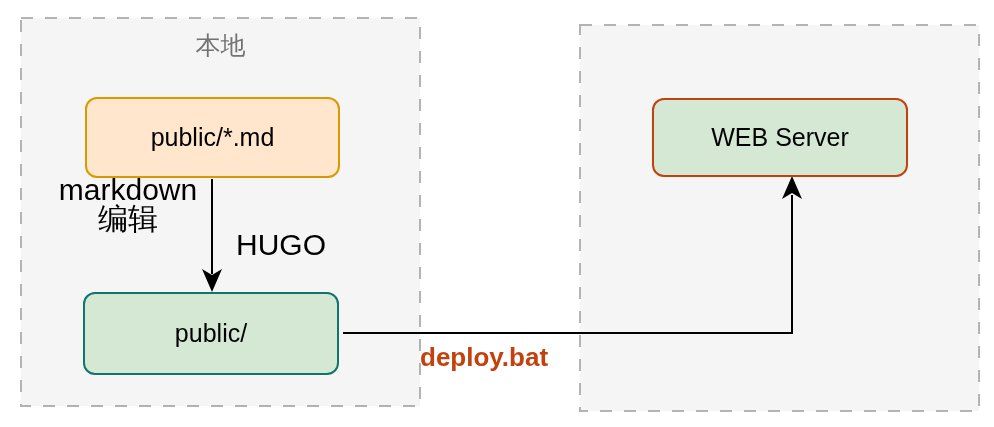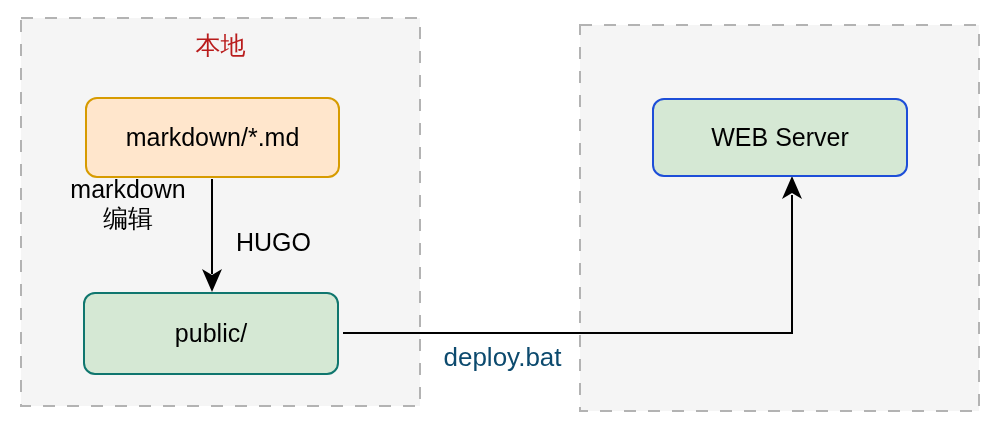--- a/index.html
+++ b/index.html
@@ -20,21 +20,21 @@
     position: absolute;
     left: 0;
     top: 0;
     width: 994px;
     height: 427px;
   }
   .container-title {
     position: absolute;
     text-align: center;
     font-size: 25px;
-    color: #b91c1c;
+    color: #737373;
     z-index: 1;
   }
   .title-local { left: 21px; top: 29px; width: 399px; }
   .title-server { left: 580px; top: 40px; width: 399px; }
 
   .node {
     position: absolute;
     box-sizing: border-box;
     display: flex;
     flex-direction: column;
@@ -52,41 +52,40 @@
     border: 2px solid #d79b00;
   }
   .node-public {
     left: 83px; top: 292px; width: 256px; height: 83px;
     background: #d5e8d4;
     border: 2px solid #0f766e;
   }
   .node-web {
     left: 652px; top: 98px; width: 256px; height: 79px;
     background: #d5e8d4;
-    border: 2px solid #1d4ed8;
+    border: 2px solid #c2410c;
   }
   .edge-label {
     position: absolute;
-    font-size: 25px;
+    font-size: 30px;
     z-index: 3;
   }
   .label-md-edit {
     left: 53px; top: 175px; width: 150px;
     text-align: center;
     line-height: 29px;
   }
   .label-hugo {
     left: 236px; top: 228px;
   }
   .label-deploy {
     left: 420px; top: 342px; width: 165px;
-    text-align: center;
     font-size: 26px;
-    font-weight: normal;
-    color: #0c4a6e;
+    font-weight: bold;
+    color: #c2410c;
   }
 </style>
 </head>
 <body>
 
 <div class="canvas">
 
   <svg class="layer" width="994" height="427" viewBox="0 0 994 427">
     <rect x="21" y="18" width="399" height="388" fill="#f5f5f5" stroke="#b3b3b3" stroke-width="2" stroke-dasharray="12 12"></rect>
     <rect x="580" y="25" width="399" height="386" fill="#f5f5f5" stroke="#b3b3b3" stroke-width="2" stroke-dasharray="12 12"></rect>
@@ -94,21 +93,21 @@
     <line x1="212" y1="179" x2="212" y2="274" stroke="#000000" stroke-width="2"></line>
     <polygon points="212,292 202,269 212,275 222,269" fill="#000000"></polygon>
 
     <path d="M 343 333 L 792 333 L 792 195" fill="none" stroke="#000000" stroke-width="2"></path>
     <polygon points="792,176 782,199 792,193 802,199" fill="#000000"></polygon>
   </svg>
 
   <div class="container-title title-local">本地</div>
 
   <div class="node node-orange">
-    <span>markdown/*.md</span>
+    <span>public/*.md</span>
   </div>
 
   <div class="node node-public">
     <span>public/</span>
   </div>
 
   <div class="node node-web">
     <span>WEB Server</span>
   </div>
 

